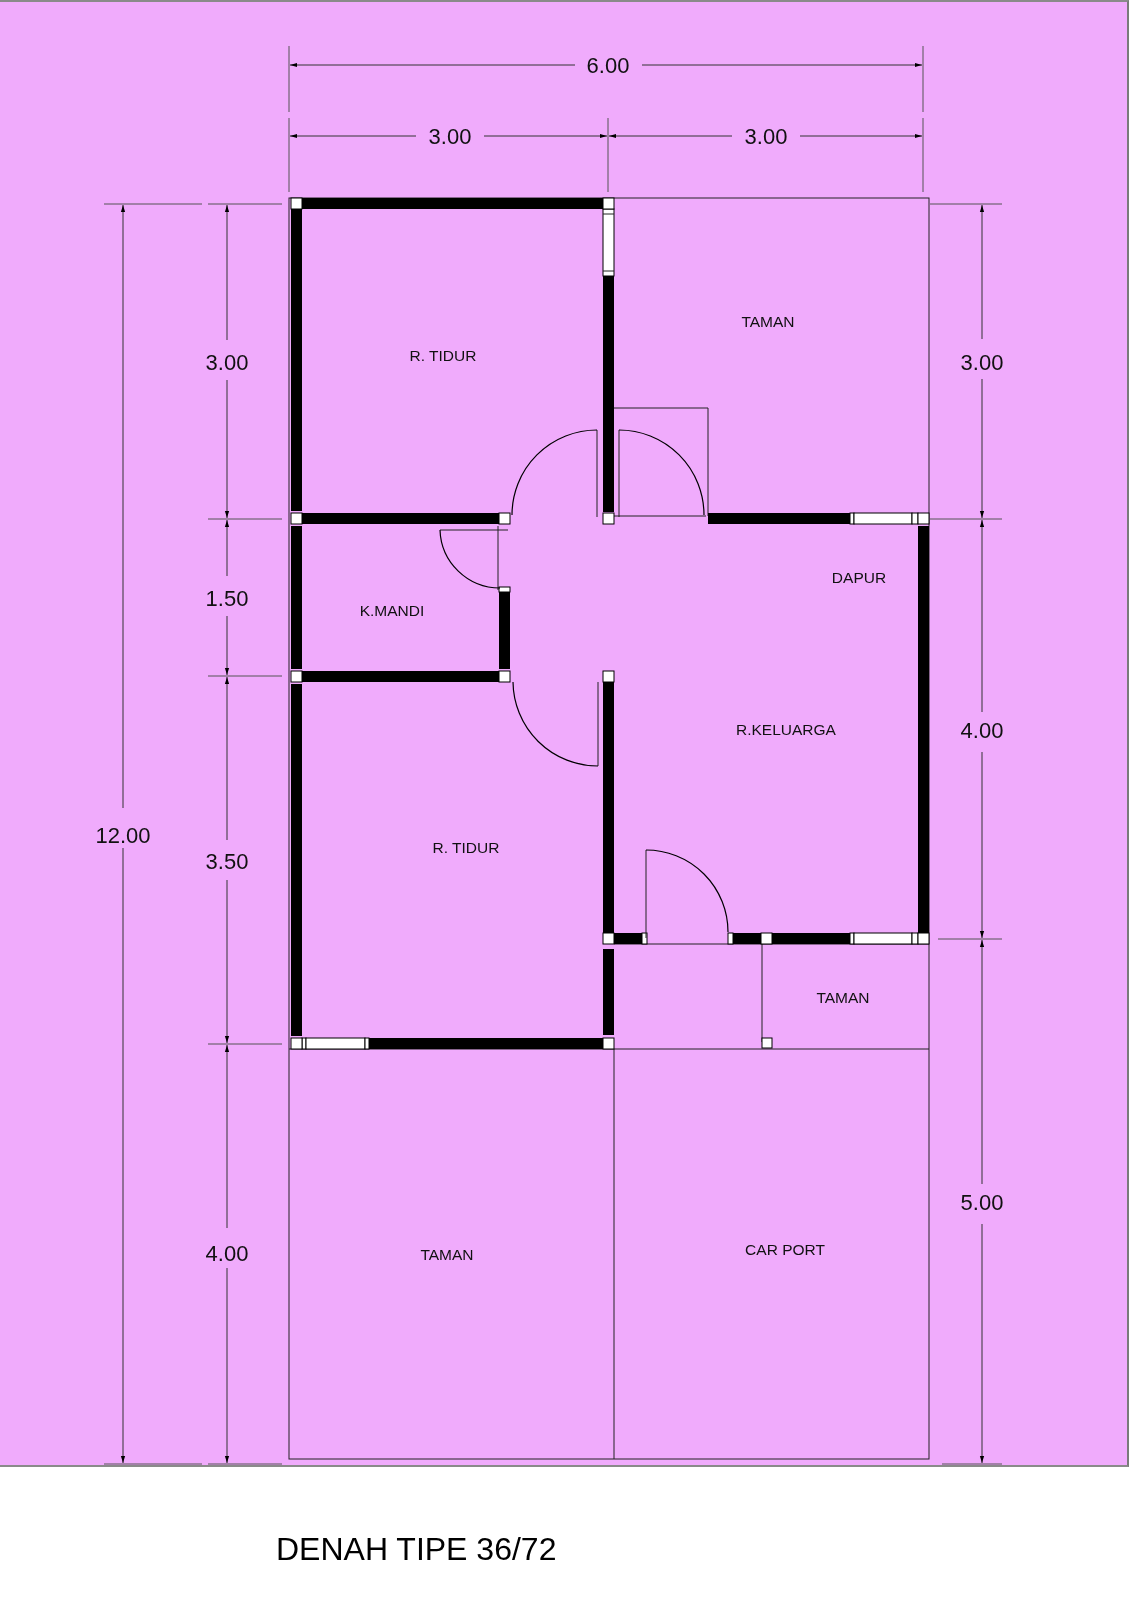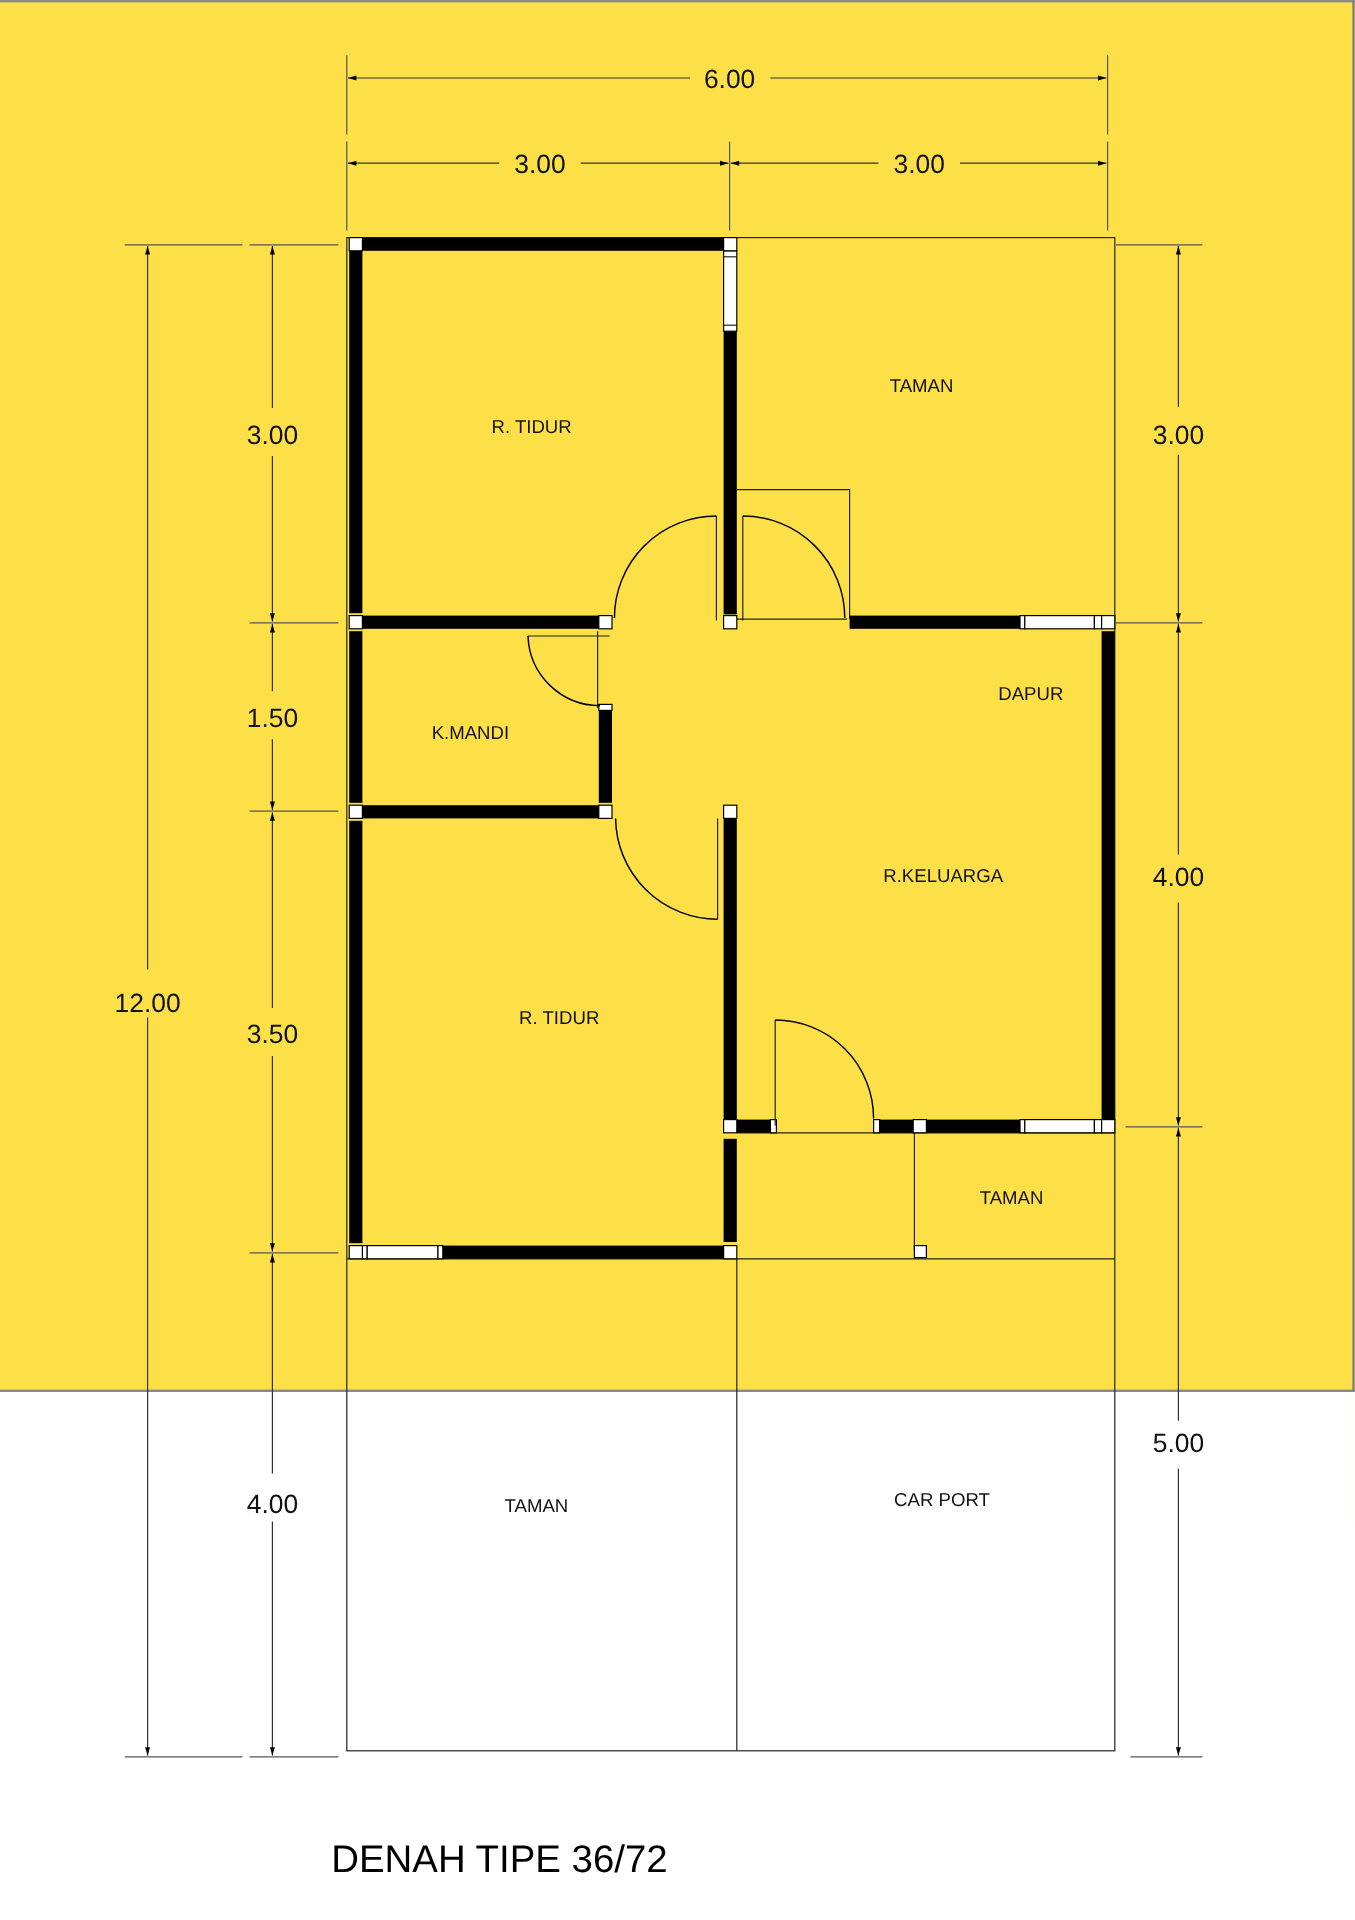--- a/index.html
+++ b/index.html
@@ -1,23 +1,23 @@
 <!DOCTYPE html>
 <html><head>
 <meta charset="utf-8">
 <style>
   html, body { margin: 0; padding: 0; background: #ffffff; }
   body { width: 1129px; height: 1600px; position: relative; overflow: hidden; }
   .page {
-    position: absolute; left: 0; top: 0; width: 1129px; height: 1160px;
+    position: absolute; left: 0; top: 0; width: 1129px; height: 1467px;
     box-sizing: border-box;
     border-top: 2px solid #8a8a8a;
     border-right: 2px solid #7a7a7a;
     border-bottom: 2px solid #8a8a8a;
-    background: #fde047;
+    background: #f0abfc;
   }
   svg { position: absolute; left: 0; top: 0; }
   .dimtxt { font-family: "Liberation Sans", sans-serif; font-size: 22px; fill: #111; }
   .roomtxt { font-family: "Liberation Sans", sans-serif; font-size: 15.5px; fill: #111; }
   .title { font-family: "Liberation Sans", sans-serif; font-size: 32px; fill: #000; }
   .thin { stroke: #222; stroke-width: 1; fill: none; }
   .dimline { stroke: #333; stroke-width: 1; fill: none; }
   .ext { stroke: #555; stroke-width: 1; fill: none; }
   .wall { fill: #000; }
   .col { fill: #fff; stroke: #000; stroke-width: 1; }

